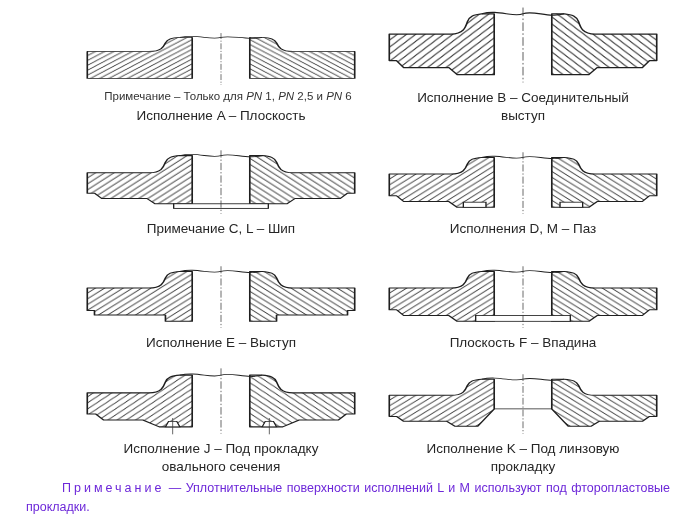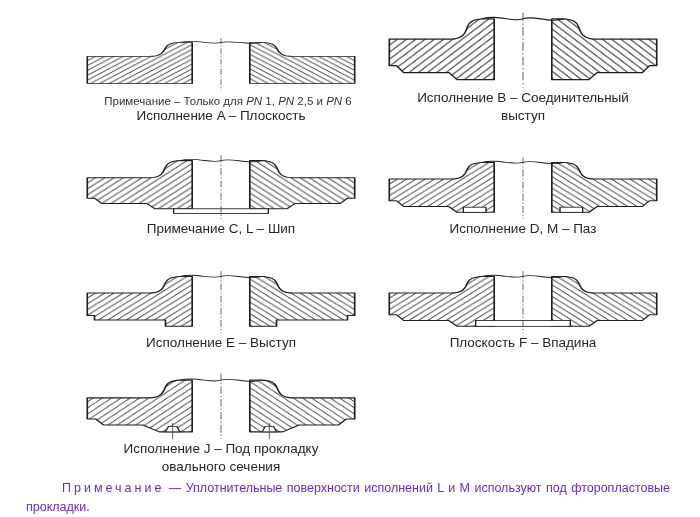--- a/index.html
+++ b/index.html
@@ -6,21 +6,21 @@
   .page{
     width:700px;height:517px;background:#ffffff;position:relative;overflow:hidden;
     font-family:"Liberation Sans","DejaVu Sans",sans-serif;color:#2b2b2b;
   }
   .grid{
     position:absolute;left:70px;top:2px;
     display:grid;grid-template-columns:302px 302px;grid-template-rows:126px 113px 114px 124px;
   }
   .fig{display:flex;flex-direction:column;align-items:center;justify-content:flex-end;padding-bottom:4px;}
   .draw{width:288px;display:block;}
-  .cap{font-size:13.5px;text-align:center;max-width:245px;line-height:1.28;color:#262626;}
+  .cap{font-size:13.5px;margin-top:5px;text-align:center;max-width:245px;line-height:1.28;color:#262626;}
   .subnote{font-size:11.5px;margin-top:4px;color:#333;white-space:nowrap;margin-left:14px;}
   .subnote i{font-style:italic;}
   .footnote{
     position:absolute;left:0;right:0;top:479px;
     padding:0 30px 0 26px;font-size:12.5px;line-height:1.5;
     text-align:justify;text-indent:36px;color:#6d28d9;
   }
   .fn-label{letter-spacing:3px;}
   svg path.solid, svg use{stroke:#1f1f1f;}
   .outline{fill:url(#hp);stroke:#1f1f1f;stroke-width:1.6;stroke-linejoin:round;}
@@ -79,21 +79,21 @@
 
     <div class="fig">
       <svg class="draw" style="height:64px" viewBox="0 0 280 100" preserveAspectRatio="none">
         <path id="dl" class="outline" d="M10,36 L70,36 C82,36 84,28 86,20 C88,13 92,11 100,10 L112,10 L112,88 L76,88 L68,79 L24,79 L17,70 L10,70 Z"></path>
         <use href="#dl" transform="translate(280,0) scale(-1,1)"></use>
         <rect class="cut" x="82" y="80" width="22" height="8"></rect>
         <rect class="cut" x="176" y="80" width="22" height="8"></rect>
         <path class="wave" d="M100,10 C116,4 130,15 140,10 C150,5 166,16 180,10"></path>
         <path class="axis" d="M140,2 L140,98"></path>
       </svg>
-      <div class="cap">Исполнение D, M – Паз</div>
+      <div class="cap">Исполнения D, M – Паз</div>
     </div>
 
     <div class="fig">
       <svg class="draw" style="height:64px" viewBox="0 0 280 100" preserveAspectRatio="none">
         <path id="el" class="outline" d="M10,36 L70,36 C82,36 84,28 86,20 C88,13 92,11 100,10 L112,10 L112,88 L86,88 L86,78 L17,78 L17,71 L10,71 Z"></path>
         <use href="#el" transform="translate(280,0) scale(-1,1)"></use>
         <path class="wave" d="M100,10 C116,4 130,15 140,10 C150,5 166,16 180,10"></path>
         <path class="axis" d="M140,2 L140,98"></path>
       </svg>
       <div class="cap">Исполнение E – Выступ</div>
@@ -116,18 +116,28 @@
         <use href="#jl" transform="translate(280,0) scale(-1,1)"></use>
         <path class="cut" d="M86,88 L89,80 L97,80 L100,88 Z"></path>
         <path class="cut" d="M180,88 L183,80 L191,80 L194,88 Z"></path>
         <path class="thin" d="M93,75 L93,99 M187,75 L187,99"></path>
         <path class="wave" d="M100,12 C116,6 130,17 140,12 C150,7 166,18 180,12"></path>
         <path class="axis" d="M140,2 L140,98"></path>
       </svg>
       <div class="cap">Исполнение J – Под прокладку овального сечения</div>
     </div>
 
+    <div class="fig">
+      <svg class="draw" style="height:62px" viewBox="0 0 280 100" preserveAspectRatio="none">
+        <path id="kl" class="outline" d="M10,36 L70,36 C82,36 84,28 86,20 C88,13 92,11 100,10 L112,10 L112,58 L96,86 L74,86 L66,78 L24,78 L17,70 L10,70 Z"></path>
+        <use href="#kl" transform="translate(280,0) scale(-1,1)"></use>
+        <path class="seat" d="M112,58 L168,58"></path>
+        <path class="wave" d="M100,10 C116,4 130,15 140,10 C150,5 166,16 180,10"></path>
+        <path class="axis" d="M140,2 L140,98"></path>
+      </svg>
+      <div class="cap">Исполнение K – Под линзовую прокладку</div>
+    </div>
 
   </div>
 
   <div class="footnote"><span class="fn-label">Примечание</span><span> — Уплотнительные поверхности исполнений L и M используют под фторопластовые прокладки.</span></div>
 
 </div>
 
 </body></html>

